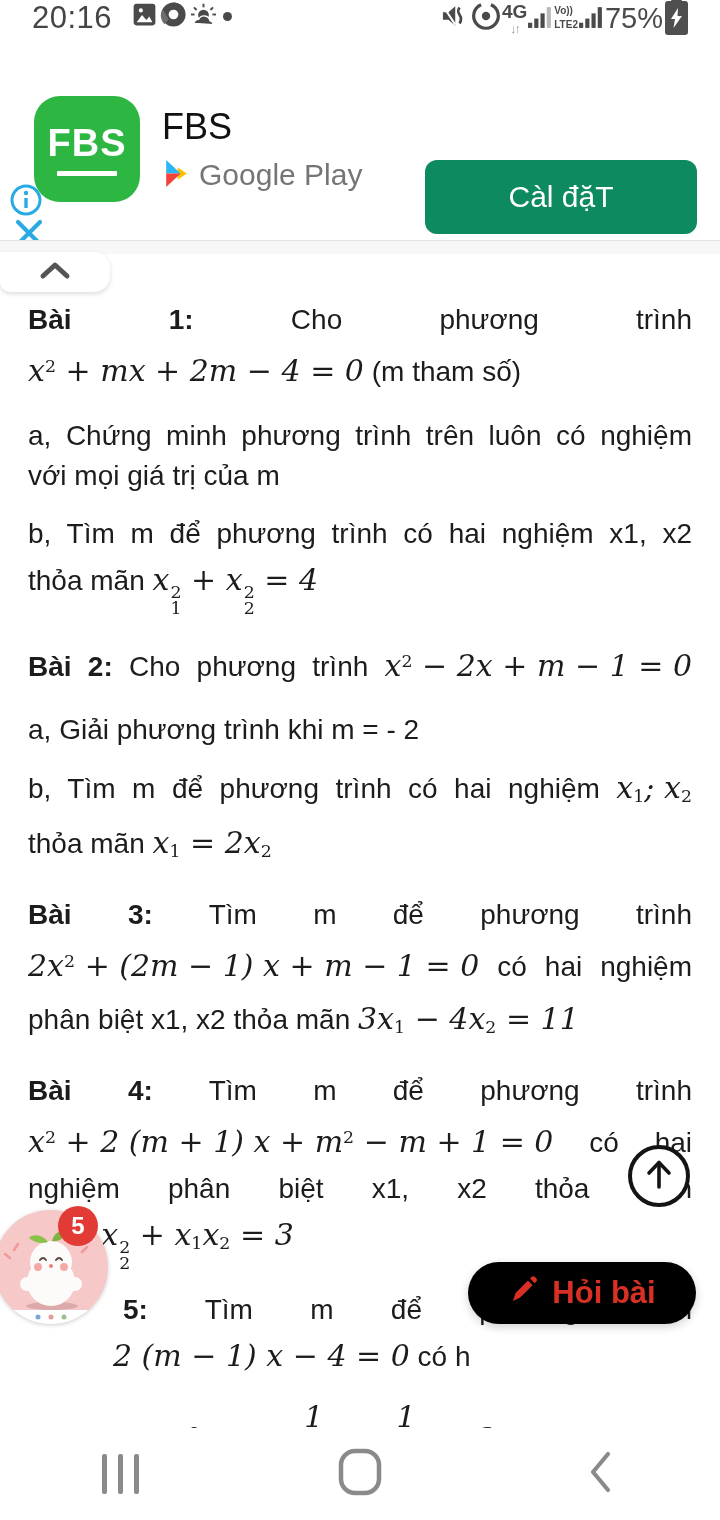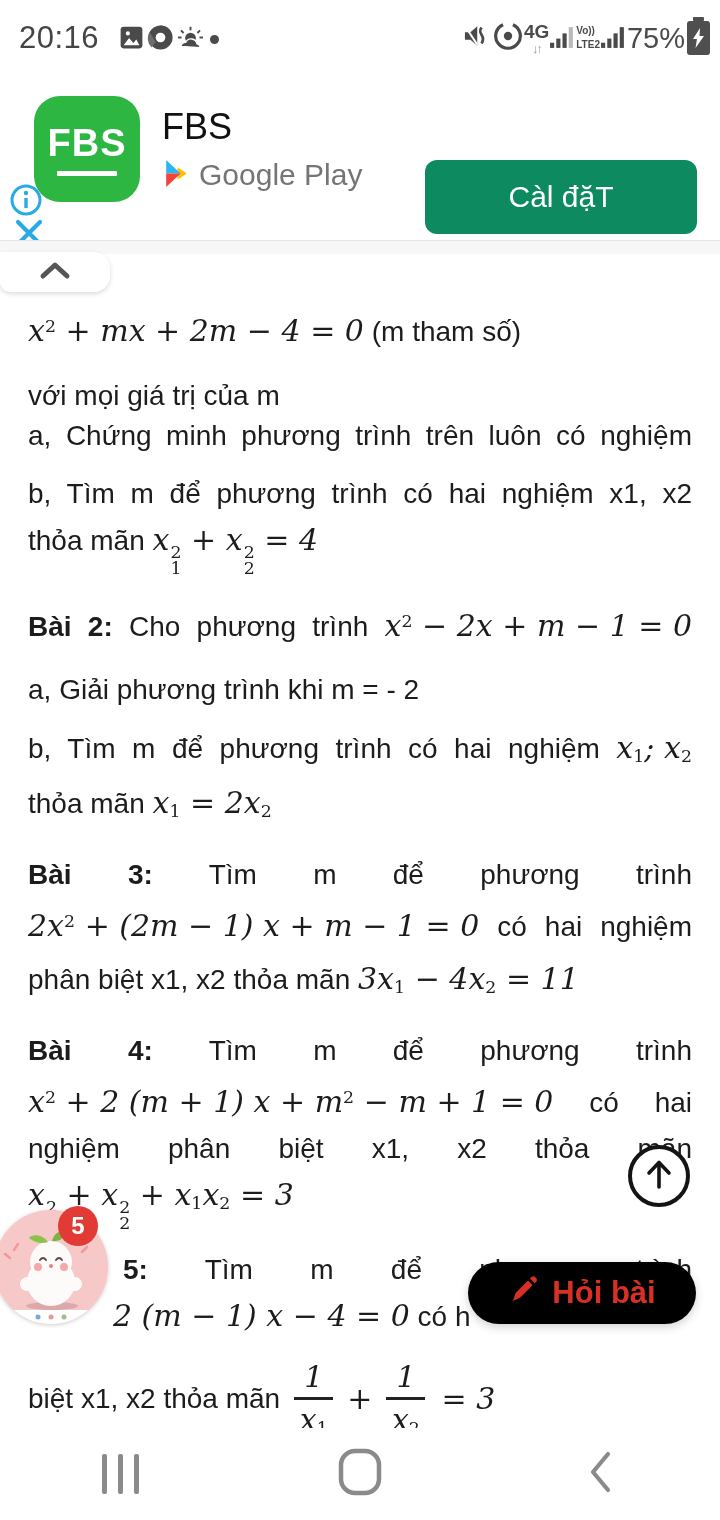--- a/index.html
+++ b/index.html
@@ -5,21 +5,21 @@
   * { margin:0; padding:0; box-sizing:border-box; }
   html,body { background:#fff; }
   .phone {
     position:relative; width:720px; height:1520px; overflow:hidden;
     background:#fff; font-family:"Liberation Sans", sans-serif; color:#212121;
   }
 
   
   .status-bar {
     position:absolute; top:0; left:0; right:0; height:56px;
-    display:flex; align-items:flex-end; padding:0 10px; color:#4a4a4a;margin-left:9px;
+    display:flex; align-items:flex-start; padding:0 32px; color:#4a4a4a;
   }
   .sb-time { font-size:31px; color:#454545; margin-right:18px; letter-spacing:.5px; }
   .sb-left, .sb-right { display:flex; align-items:center; gap:0; }
   .sb-right { margin-left:auto; }
   .sb-dot { width:9px; height:9px; border-radius:50%; background:#4a4a4a; margin-left:4px; }
   .sb-4g { text-align:center; line-height:1; }
   .sb-4g .g { font-size:19px; font-weight:bold; color:#4a4a4a; }
   .sb-4g .arrows { font-size:13px; color:#9a9a9a; letter-spacing:-2px; margin-top:1px; }
   .sb-volte { text-align:left; line-height:14px; font-size:10px; color:#4a4a4a; font-weight:bold; }
   .sb-pct { font-size:29px; color:#4a4a4a; }
@@ -232,26 +232,27 @@
     <span>
       <svg width="42" height="24" viewBox="0 0 42 24">
           <polyline points="9,18 21,7 33,18" stroke="#555" stroke-width="5" fill="none" stroke-linecap="round" stroke-linejoin="round"></polyline>
         </svg>
     </span>
   </div>
 
   <div class="content">
 
     <div class="para">
+      <div class="line stretch"><b>Bài 1:</b> <span>Cho phương trình</span></div>
       <div class="mline"><span class="math">x<sup>2</sup> + mx + 2m − 4 = 0</span> <span>(m tham số)</span></div>
     </div>
 
     <div class="para">
+      <div class="line stretch">a, Chứng minh phương trình trên luôn có nghiệm</div>
       <div class="line">với mọi giá trị của m</div>
-      <div class="line stretch">a, Chứng minh phương trình trên luôn có nghiệm</div>
     </div>
 
     <div class="para">
       <div class="line stretch">b, Tìm m để phương trình có hai nghiệm x1, x2</div>
       <div class="mline"><span>thỏa mãn</span> <span class="math">x<span class="ss">
               <span>2</span>
               <span>1</span>
             </span> + x<span class="ss">
               <span>2</span>
               <span>2</span>

